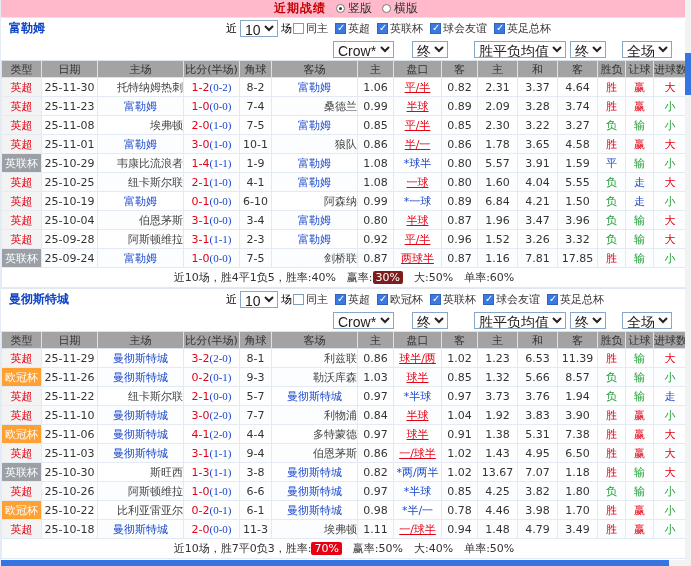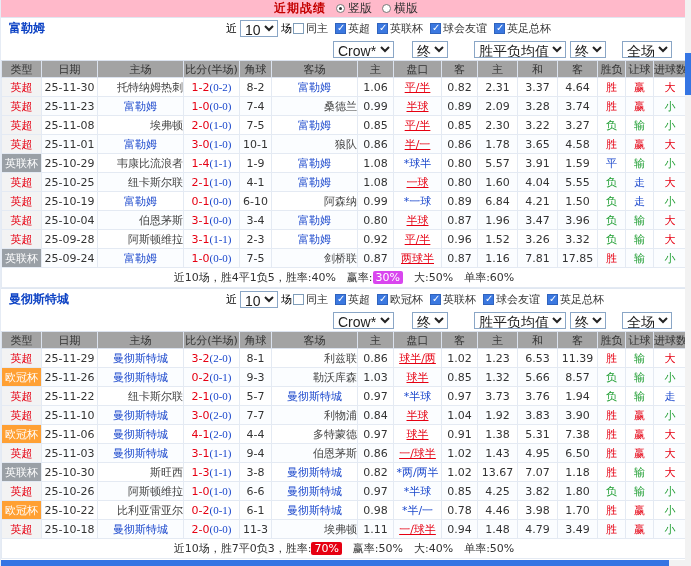--- a/index.html
+++ b/index.html
@@ -46,21 +46,21 @@
   .td-team { cursor: pointer; }
   .td-score .ft { color: #e60012; }
   .td-score .ht { color: #1a47cc; font-family: Liberation Serif, serif; }
   .c-hred { color: #e60012; text-decoration: underline; }
   .c-hblu { color: #1a47cc; }
   .c-red { color: #e60012; }
   .c-grn { color: #1f9e32; }
   .c-blu { color: #1a47cc; }
   .sum-row td { height: 20px; background: #fff !important; font-size: 11px; color: #333; }
   .badge { display: inline-block; padding: 0 3px; color: #fff; border-radius: 2px; }
-  .badge[data-k="bgrn"] { background: #d946ef; }
+  .badge[data-k="bgrn"] { background: #7f1d1d; }
   .badge[data-k="bred"] { background: #e60012; }
 
   
   .vscroll { position: absolute; right: 0; top: 0; width: 6px; height: 566px; background: #f2f2f2; }
   .vthumb { position: absolute; left: 0; top: 53px; width: 6px; height: 42px; background: #3575e3; }
   .hscroll { position: absolute; left: 0; bottom: 0; width: 685px; height: 6px; background: #f2f2f2; }
   .hthumb { position: absolute; left: 0; top: 0; width: 668px; height: 6px; background: #3575e3; }
 </style>
 </head>
 <body>

